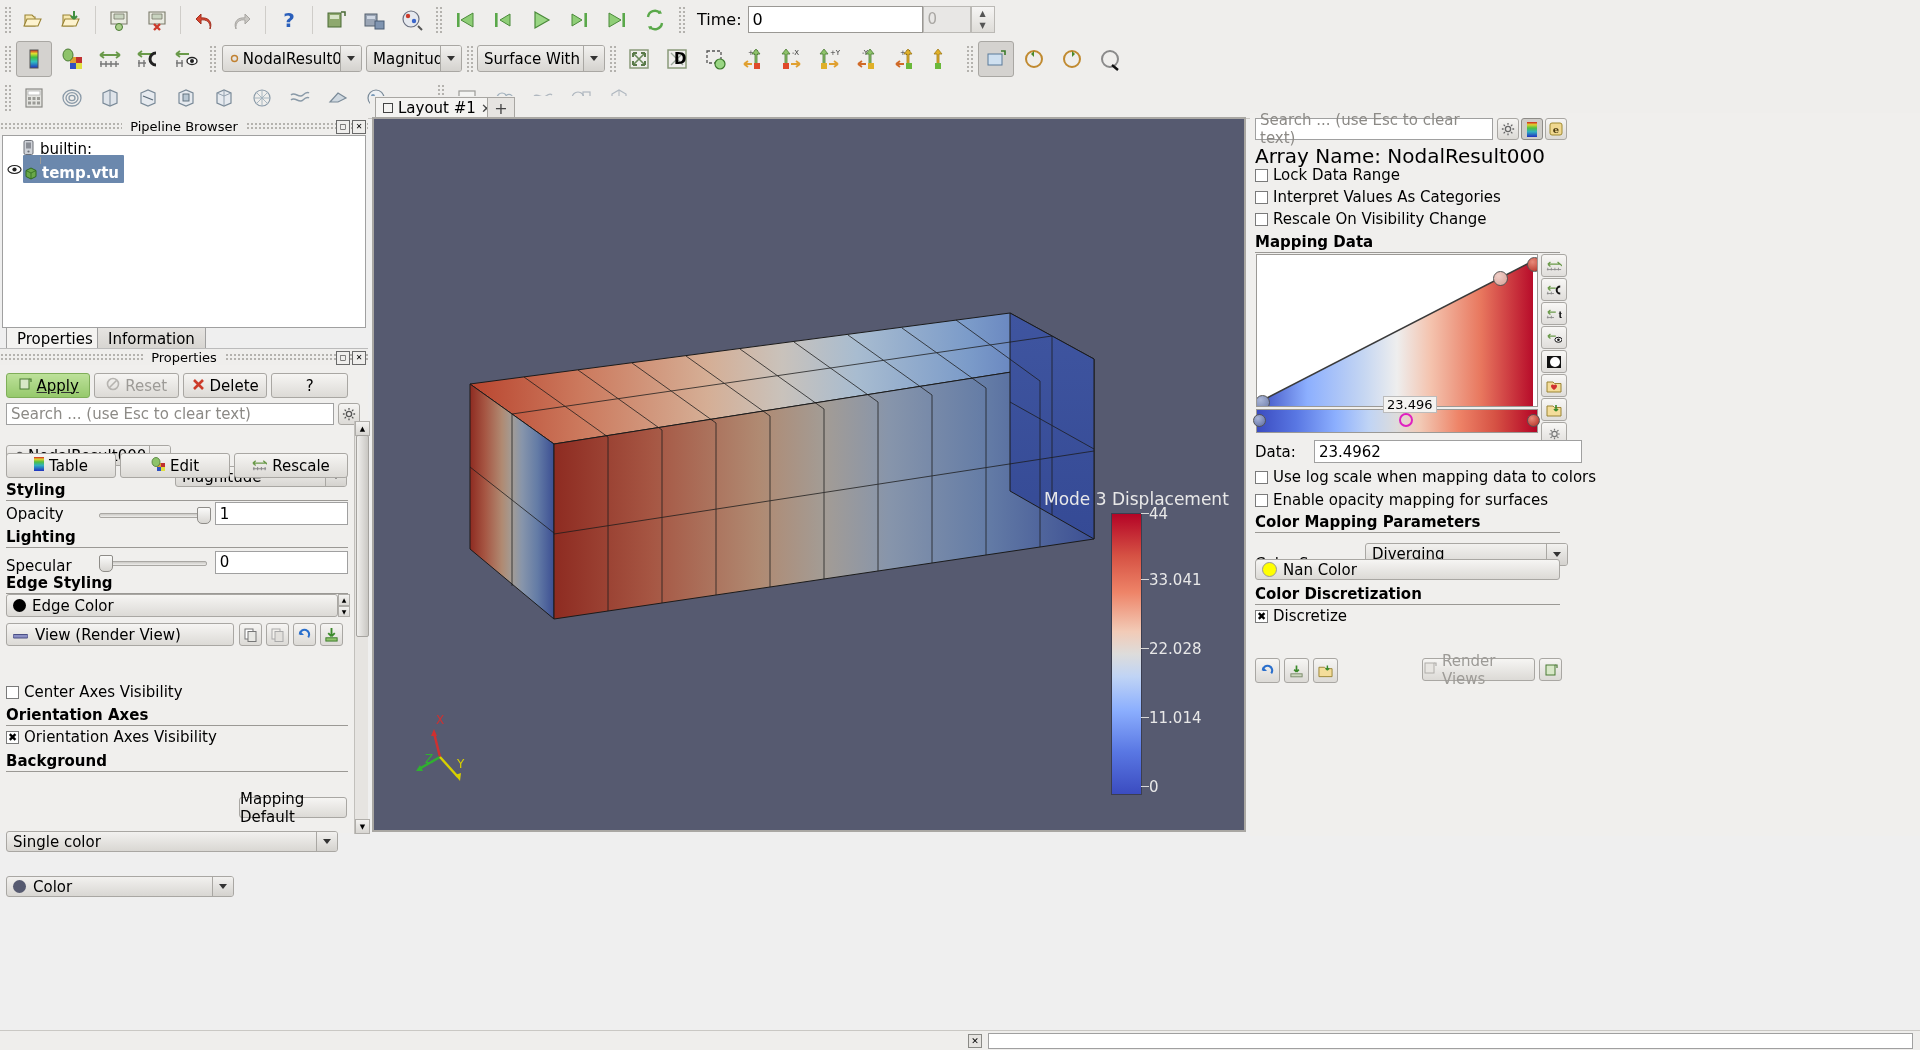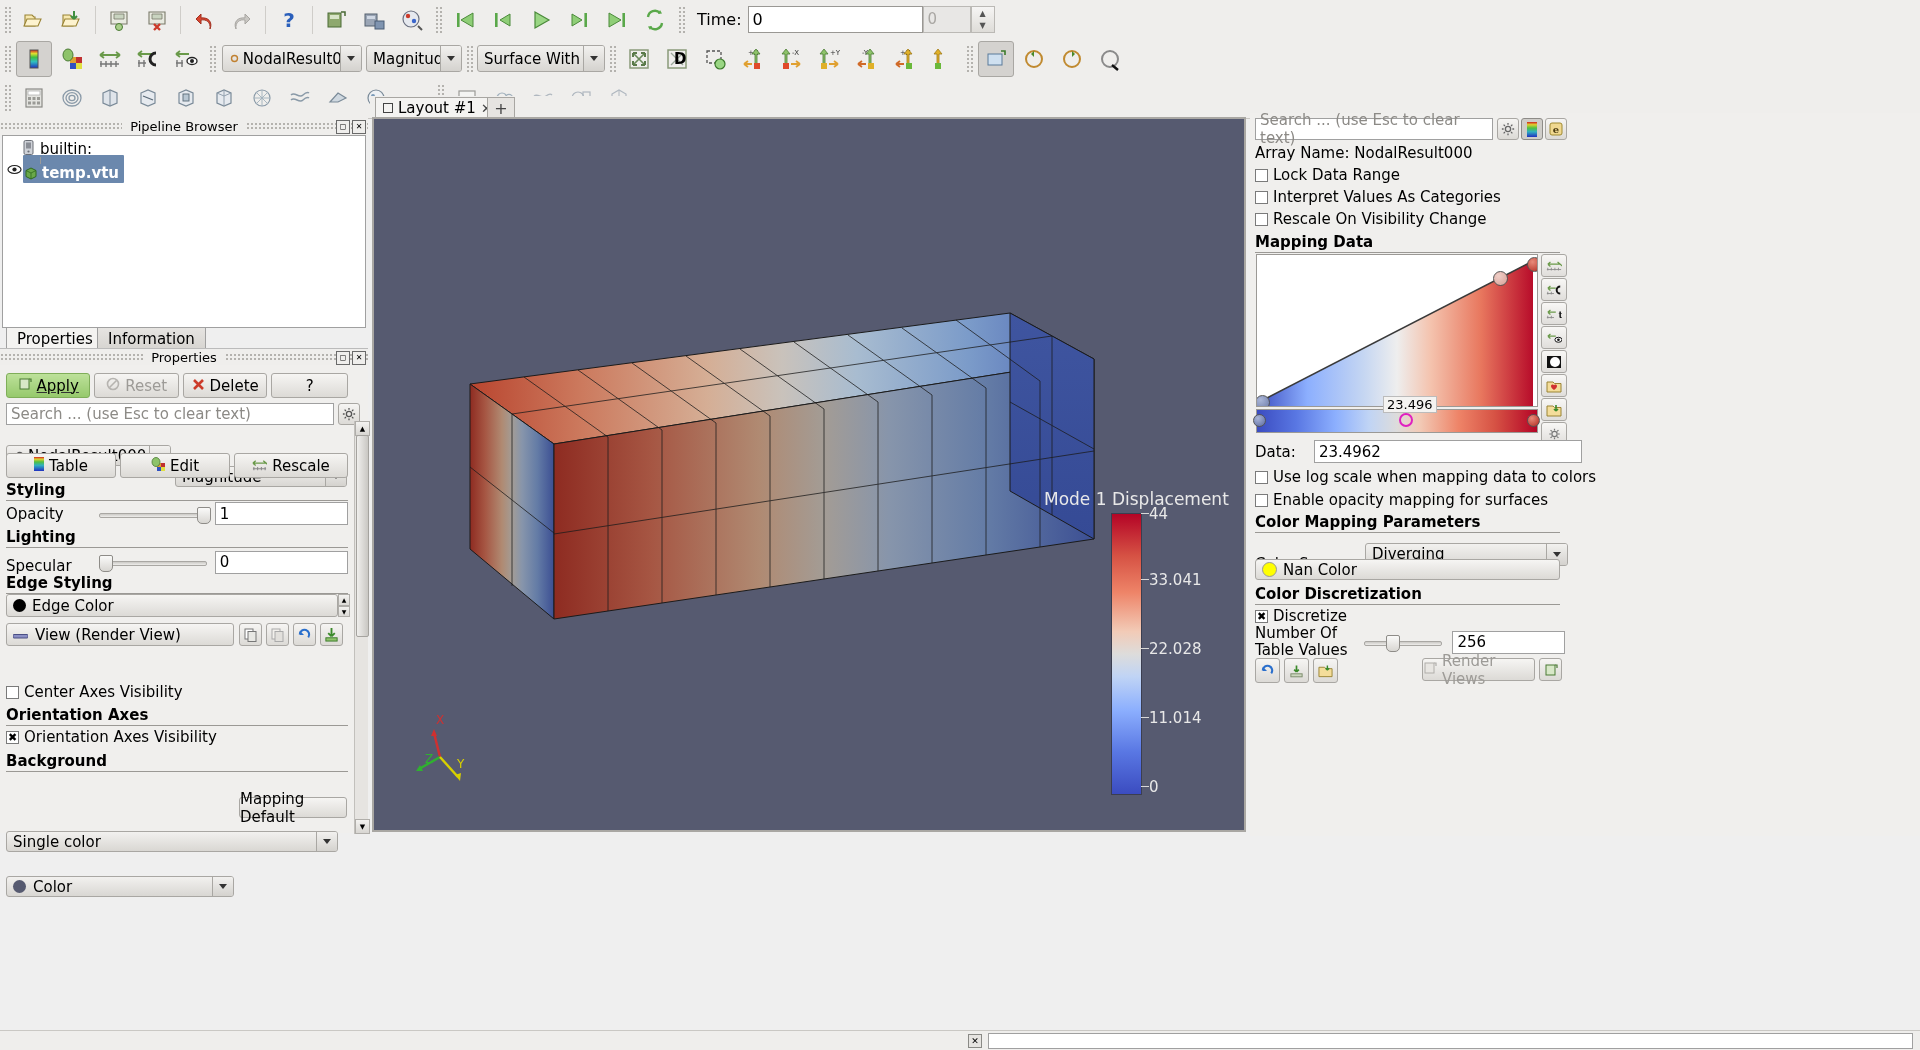--- a/index.html
+++ b/index.html
@@ -887,21 +887,21 @@
         </g>
       <g>
           <line x1="26" y1="48" x2="44" y2="68" stroke="#d8d000" stroke-width="2.4"></line>
           <polygon points="46,72 41,66 47,64" fill="#d8d000"></polygon>
         <text x="43" y="59" font-size="12" fill="#d8d000" font-family="DejaVu Sans">Y</text>
         </g>
     </svg>
   </div>
 
   <div class="abs" id="scalarbar">
-    <div class="sbtitle">Mode 1 Displacement</div>
+    <div class="sbtitle">Mode 3 Displacement</div>
     <div class="sbgrad" style="left:67px;top:24px;
       background:linear-gradient(to top,#3b4cc0 0%,#5977e3 15%,#8caffe 30%,#c0d4f5 42%,#dddcdb 50%,#f2cbb7 58%,#ee8468 72%,#d65244 85%,#b40426 100%);"></div>
     <div class="sbtick" style="left:105px;top:16px;">44</div>
     <div class="sbtickline" style="left:97px;top:24px;"></div>
     <div class="sbtick" style="left:105px;top:82px;">33.041</div>
     <div class="sbtickline" style="left:97px;top:90px;"></div>
     <div class="sbtick" style="left:105px;top:151px;">22.028</div>
     <div class="sbtickline" style="left:97px;top:159px;"></div>
     <div class="sbtick" style="left:105px;top:220px;">11.014</div>
     <div class="sbtickline" style="left:97px;top:228px;"></div>
@@ -945,21 +945,21 @@
         </defs>
       </svg>
   </div>
   <div class="abs cmebtn" style="left:295px;top:5px;">
     <svg width="14" height="14" viewBox="0 0 14 14">
         <rect x="1" y="1" width="12" height="12" rx="2" fill="#f0d890" stroke="#a08a30" stroke-width="1"></rect>
         <text x="7" y="11" font-size="10" font-weight="bold" text-anchor="middle" fill="#4a3a10" font-family="DejaVu Serif">e</text>
       </svg>
   </div>
 
-  <div class="abs" style="left:5px;top:31px;font-size:15px;">Array Name: NodalResult000</div>
+  <div class="abs" style="left:5px;top:31px;font-size:20px;">Array Name: NodalResult000</div>
 
   <div class="abs chkrow" style="left:5px;top:53px;">
     <span class="cbox"></span>
     <span>Lock Data Range</span>
   </div>
   <div class="abs chkrow" style="left:5px;top:75px;">
     <span class="cbox"></span>
     <span>Interpret Values As Categories</span>
   </div>
   <div class="abs chkrow" style="left:5px;top:97px;">
@@ -1090,31 +1090,20 @@
     <span>Nan Color</span>
   </div>
 
   <div class="abs grpttl" style="left:5px;top:472px;width:305px;">Color Discretization</div>
 
   <div class="abs chkrow" style="left:5px;top:494px;">
     <span class="cbox">✖</span>
     <span>Discretize</span>
   </div>
 
-  <div class="abs" style="left:5px;top:512px;width:310px;display:flex;align-items:center;">
-    <span style="width:110px;font-size:15px;line-height:17px;">
-      <span style="display:block;">Number Of</span>
-      <span style="display:block;">Table Values</span>
-    </span>
-    <span class="slider" style="width:80px;">
-      <span class="track" style="position:absolute;left:0;right:0;top:7px;height:3px;background:linear-gradient(#cbc9c5,#eeedeb);border:1px solid #a9a7a3;border-radius:2px;"></span>
-      <span class="knob" style="position:absolute;left:22px;top:1px;width:12px;height:15px;background:linear-gradient(#fafaf9,#d8d6d2);border:1px solid #8e8c88;border-radius:2px 2px 5px 5px;"></span>
-    </span>
-    <span class="numfield" style="width:108px;margin-left:10px;">256</span>
-  </div>
 
   <div class="abs" style="left:5px;top:545px;display:flex;gap:4px;">
     <span class="btn" style="width:23px;">
       <svg width="15" height="15" viewBox="0 0 16 16">
           <path d="M3 8a5 5 0 119 3" stroke="#2a6fcc" stroke-width="2.2" fill="none"></path>
           <path d="M3 4v4.5h4.5z" fill="#2a6fcc"></path>
         </svg>
     </span>
     <span class="btn" style="width:23px;">
       <svg width="15" height="14" viewBox="0 0 16 14">

